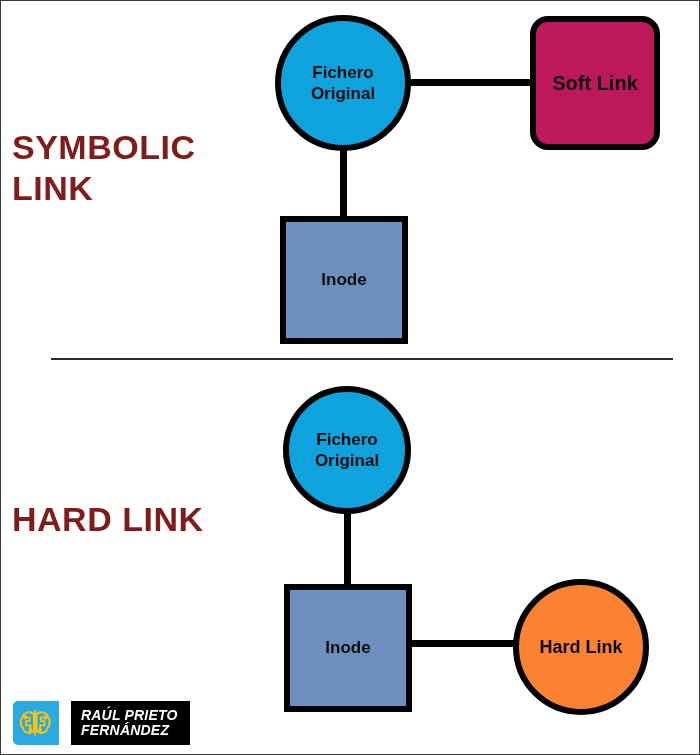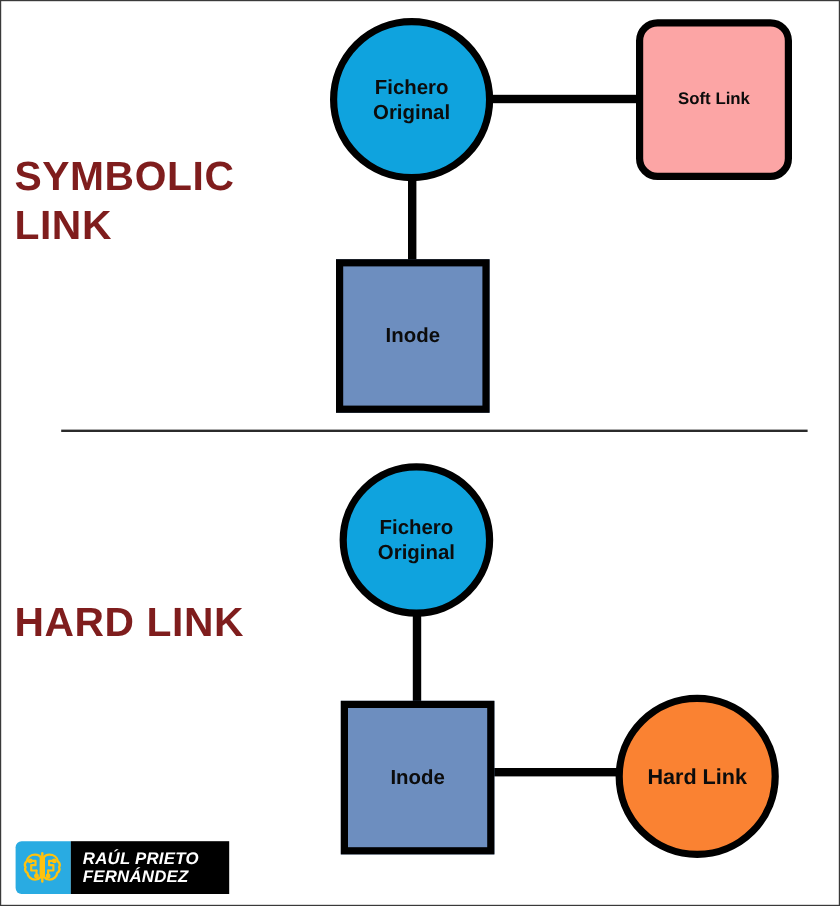--- a/index.html
+++ b/index.html
@@ -87,22 +87,22 @@
   
   #file-circle-top {
     left: 274px; top: 14px;
     width: 136px; height: 136px;
     background: #0FA3DE;
     font-size: 17px;
   }
   #softlink-box {
     left: 529px; top: 15px;
     width: 130px; height: 134px;
-    background: #fca5a5;
-    font-size: 14px;
+    background: #be185d;
+    font-size: 20px;
   }
   #inode-box-top {
     left: 279px; top: 215px;
     width: 128px; height: 128px;
     background: #6D8EBF;
     font-size: 17px;
   }
   #file-circle-bottom {
     left: 282px; top: 385px;
     width: 128px; height: 128px;
@@ -148,27 +148,28 @@
     justify-content: center;
     flex: none;
   }
   #brand-name {
     background: #000000;
     color: #ffffff;
     font-style: italic;
     font-weight: bold;
     font-size: 14px;
     line-height: 1.08;
-    padding: 5px 25px 5px 10px;
+    padding: 5px 12px 5px 10px;
     display: flex;
     flex-direction: column;
     justify-content: center;
     align-items: center;
     white-space: pre-line;
     letter-spacing: 0.2px;
+    margin-left: 12px;
   }
 </style>
 </head>
 <body>
 
 <div id="canvas">
 
   <div class="section-title" id="symbolic-title">SYMBOLIC
 LINK</div>
 

